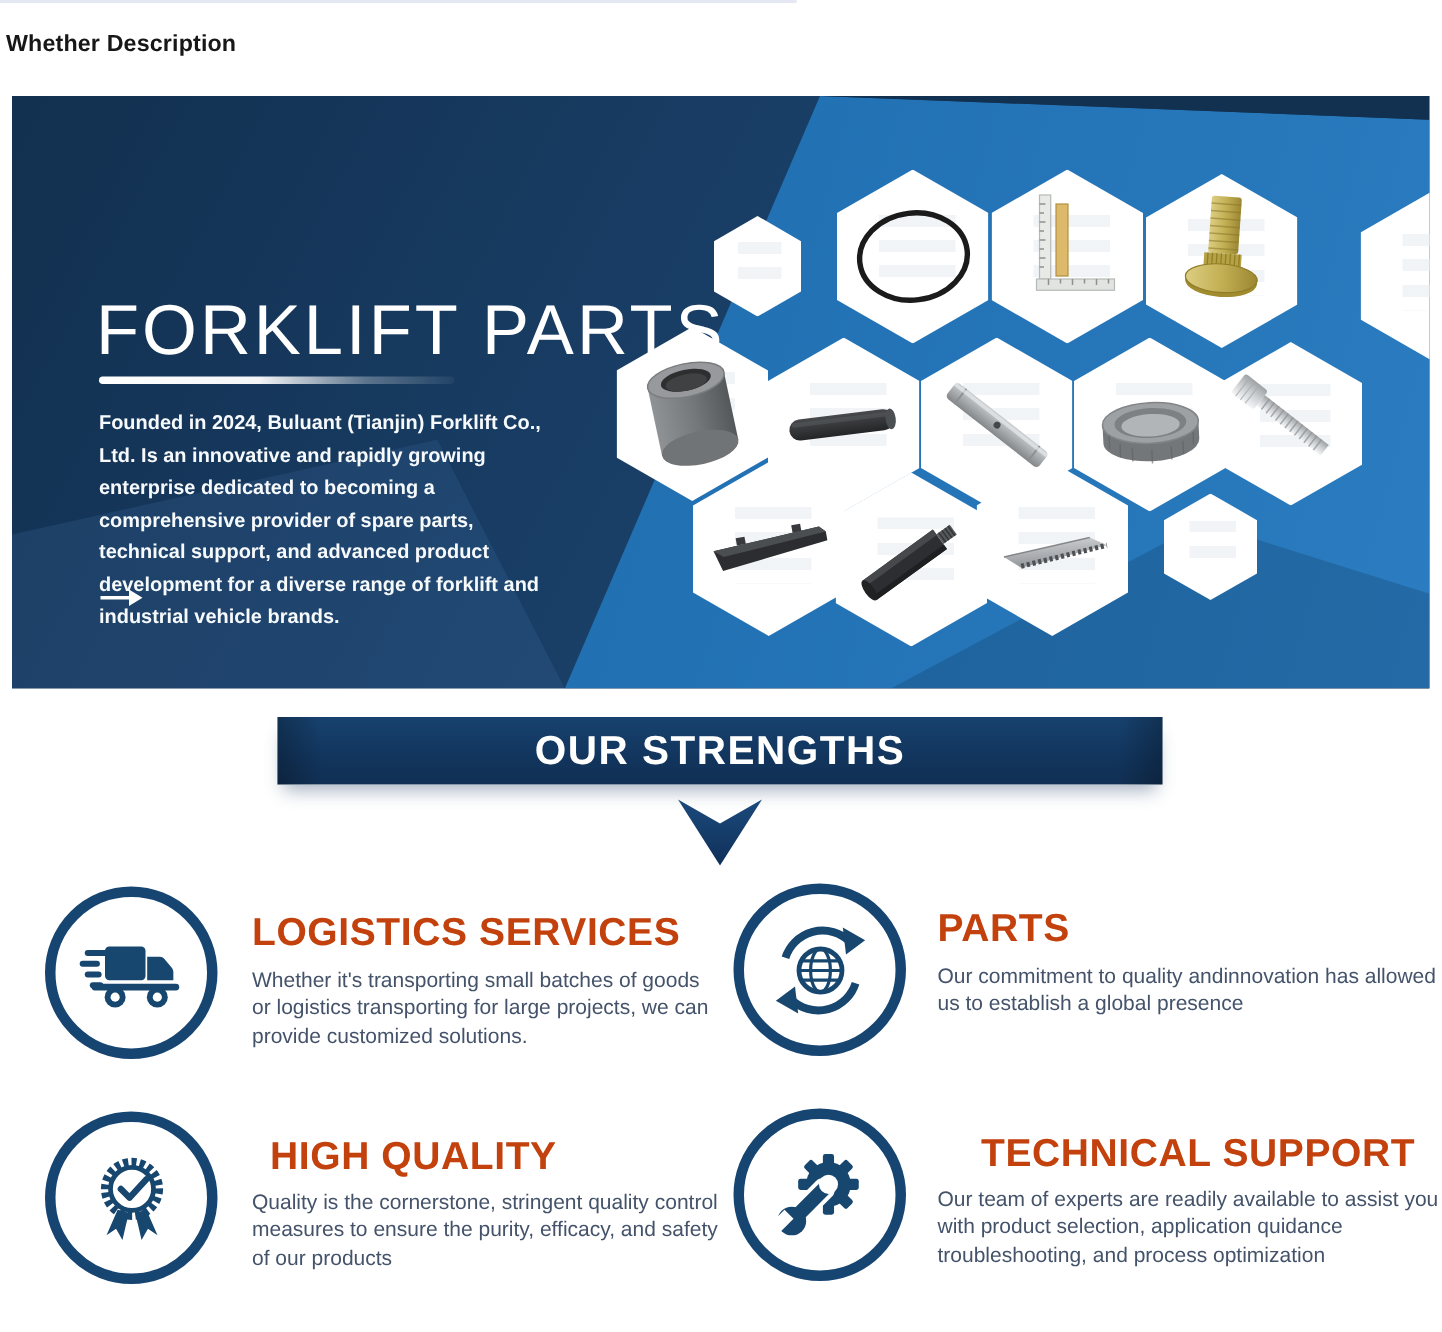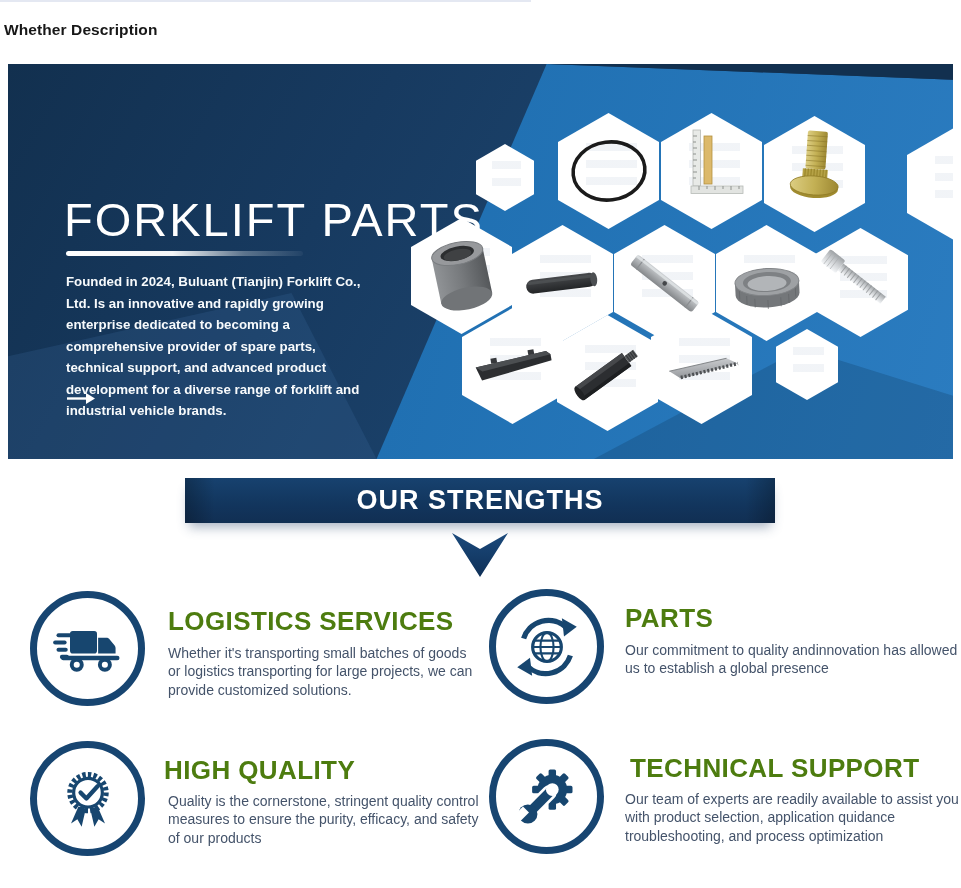--- a/index.html
+++ b/index.html
@@ -44,21 +44,21 @@
             color:#fff; font-size:27px; font-weight:bold; letter-spacing:1px;
             box-shadow:0 8px 12px -4px rgba(60,85,120,.45); }
   .ribbon::after { content:""; position:absolute; inset:0;
             background:linear-gradient(90deg,rgba(0,0,0,.25) 0,transparent 5%,transparent 95%,rgba(0,0,0,.25) 100%); }
   .ribbon span { position:relative; }
   .chevron { position:absolute; left:451px; top:532px; }
 
   .strength { position:absolute; }
   .icon-circle { position:absolute; width:115px; height:115px; border:7px solid #174571; border-radius:50%;
                  background:#fff; display:flex; align-items:center; justify-content:center; }
-  .s-heading { position:absolute; font-size:26px; font-weight:bold; color:#4d7c0f; letter-spacing:.4px; white-space:nowrap; }
+  .s-heading { position:absolute; font-size:26px; font-weight:bold; color:#c2410c; letter-spacing:.4px; white-space:nowrap; }
   .s-text { position:absolute; font-size:14px; line-height:1.32; color:#44536a; }
 </style>
 </head>
 <body>
 
 <svg width="0" height="0" style="position:absolute" aria-hidden="true">
   <defs>
     <linearGradient id="gGold" x1="0" y1="0" x2="1" y2="0">
       <stop offset="0" stop-color="#dccd82"></stop>
         <stop offset=".5" stop-color="#c3b054"></stop>
@@ -285,21 +285,21 @@
 <div class="strength">
   <div class="icon-circle" style="left:30px;top:741px">
     <svg width="68" height="68" viewBox="0 0 64 64">
       <circle cx="32" cy="26" r="17" fill="none" stroke="#17466f" stroke-width="5" stroke-dasharray="3.2 2.1"></circle>
       <circle cx="32" cy="26" r="13.5" fill="#fff" stroke="#17466f" stroke-width="3"></circle>
       <path d="M25 26l5.5 5.5L41 20" fill="none" stroke="#17466f" stroke-width="4" stroke-linecap="round" stroke-linejoin="round"></path>
       <polygon points="23,39 30,41 26,58 22,51 16,55" fill="#17466f"></polygon>
       <polygon points="41,39 34,41 38,58 42,51 48,55" fill="#17466f"></polygon>
     </svg>
   </div>
-  <h3 class="s-heading" style="left:164px;top:755px">HIGH QUALITY</h3>
+  <h3 class="s-heading" style="left:180px;top:755px">HIGH QUALITY</h3>
   <p class="s-text" style="left:168px;top:792px;width:322px">Quality is the cornerstone, stringent quality control measures to ensure the purity, efficacy, and safety of our products</p>
 </div>
 
 <div class="strength">
   <div class="icon-circle" style="left:489px;top:739px">
     <svg width="68" height="68" viewBox="0 0 64 64">
       <g fill="#17466f">
         <g transform="translate(37 25)">
           <rect x="-3.5" y="-19" width="7" height="8" rx="1.5"></rect>
           <rect x="-3.5" y="11" width="7" height="8" rx="1.5"></rect>
@@ -312,15 +312,15 @@
           <circle cx="0" cy="0" r="14"></circle>
         </g>
       </g>
       <line x1="16" y1="46" x2="34" y2="28" stroke="#fff" stroke-width="14" stroke-linecap="round"></line>
       <line x1="16" y1="46" x2="35" y2="27" stroke="#17466f" stroke-width="9" stroke-linecap="round"></line>
       <circle cx="14" cy="48" r="9" fill="#17466f"></circle>
       <rect x="2" y="44" width="12" height="8" fill="#fff" transform="rotate(-45 8 48)"></rect>
       <circle cx="37" cy="25" r="6" fill="#fff"></circle>
     </svg>
   </div>
-  <h3 class="s-heading" style="left:630px;top:753px">TECHNICAL SUPPORT</h3>
+  <h3 class="s-heading" style="left:654px;top:753px">TECHNICAL SUPPORT</h3>
   <p class="s-text" style="left:625px;top:790px;width:348px">Our team of experts are readily available to assist you with product selection, application quidance troubleshooting, and process optimization</p>
 </div>
 
 </body></html>

